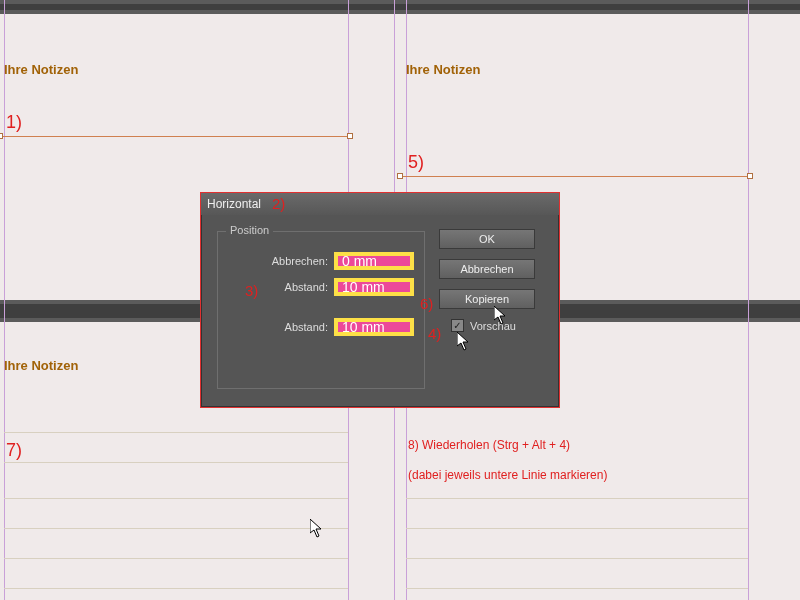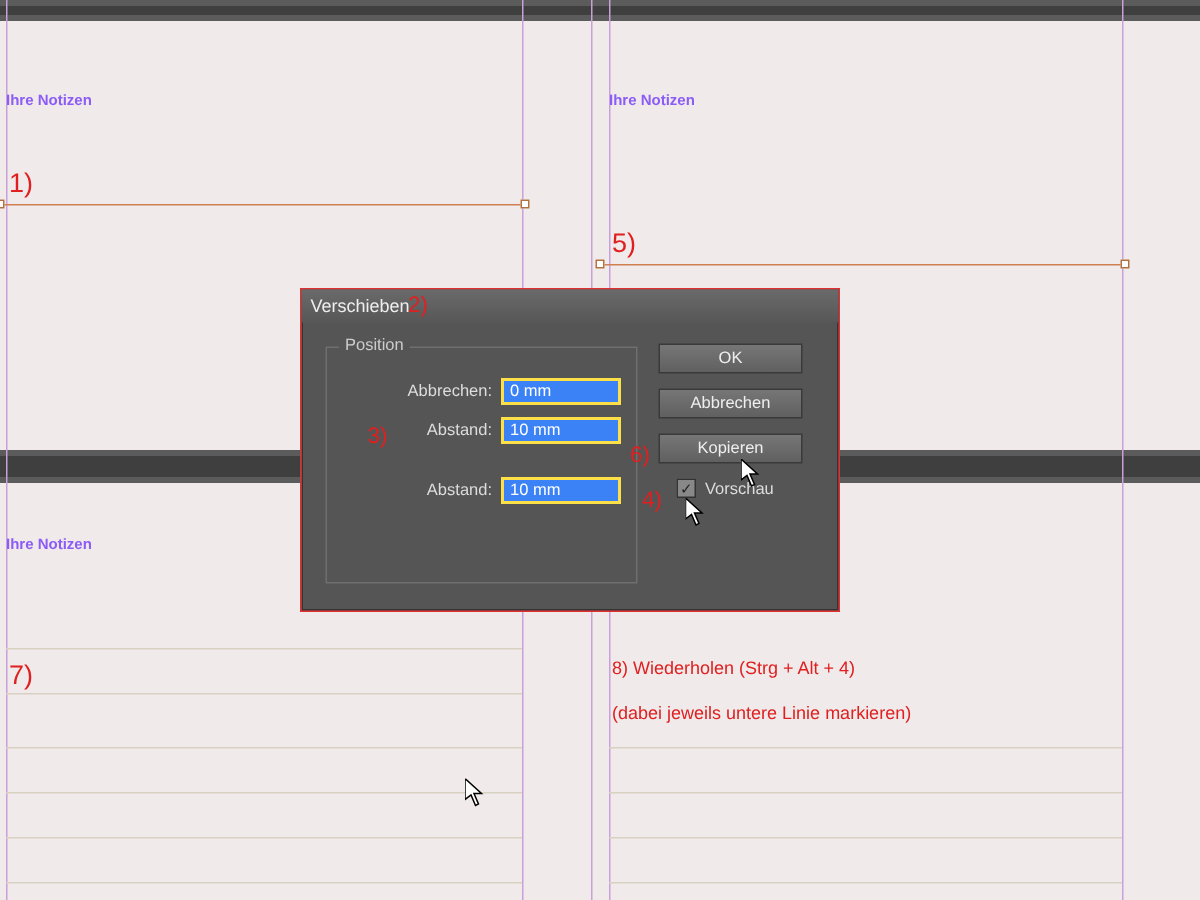--- a/index.html
+++ b/index.html
@@ -10,23 +10,23 @@
     font-size: 12px;
     position: relative;
     overflow: hidden;
   }
   .hbar { position: absolute; left: 0; right: 0; background: #5b5b5b; }
   .hbar .inner { position: absolute; left:0; right:0; top:4px; bottom:4px; background:#3f3f3f; }
   .guide-v { position: absolute; top:0; bottom:0; width:1px; background:#c9a0d8; }
   .guide-h { position: absolute; left:0; right:0; height:1px; background:#d8d0c0; }
   .notes-label {
     position: absolute;
-    color: #8b5cf6;
+    color: #a16207;
     font-weight: bold;
-    font-size: 10px;
+    font-size: 13px;
   }
   .sel-line {
     position: absolute;
     height: 1px;
     background: #d08050;
   }
   .sel-handle {
     position: absolute;
     width: 6px; height: 6px;
     border: 1px solid #b07040;
@@ -89,24 +89,24 @@
     gap: 6px;
   }
   .row label {
     color: #ddd;
     font-size: 11px;
     text-align: right;
   }
   .row input {
     width: 80px;
     height: 18px;
-    background: #3b82f6;
-    border: 2px solid #fde047;
+    background: #ec4899;
+    border: 4px solid #fde047;
     color: #fff;
-    font-size: 11px;
+    font-size: 14px;
     padding: 1px 4px;
   }
   .btn {
     position: absolute;
     width: 96px; height: 20px;
     background: linear-gradient(#767676,#606060);
     border: 1px solid #3a3a3a;
     color: #eee;
     font-size: 11px;
     text-align: center;
@@ -180,21 +180,21 @@
 <div class="sel-line" style="left:4px; top:462px; width:344px; background:#d8d0c0;"></div>
 
 <div class="anno" style="left:6px; top:112px;">1)</div>
 <div class="anno" style="left:408px; top:152px;">5)</div>
 <div class="anno" style="left:6px; top:440px;">7)</div>
 <div class="anno anno-lg" style="left:408px; top:438px;">8) Wiederholen (Strg + Alt + 4)</div>
 <div class="anno anno-lg" style="left:408px; top:468px;">(dabei jeweils untere Linie markieren)</div>
 
 <div class="dialog">
   <div class="dialog-title">
-    <span>Verschieben</span>
+    <span>Horizontal</span>
   </div>
   <div class="dialog-body">
     <div class="fieldset">
       <div class="fieldset-label">Position</div>
       <div class="row" style="top:18px;">
         <label>Abbrechen:</label>
         <input value="0 mm" style="">
       </div>
       <div class="row" style="top:44px;">
         <label>Abstand:</label>

